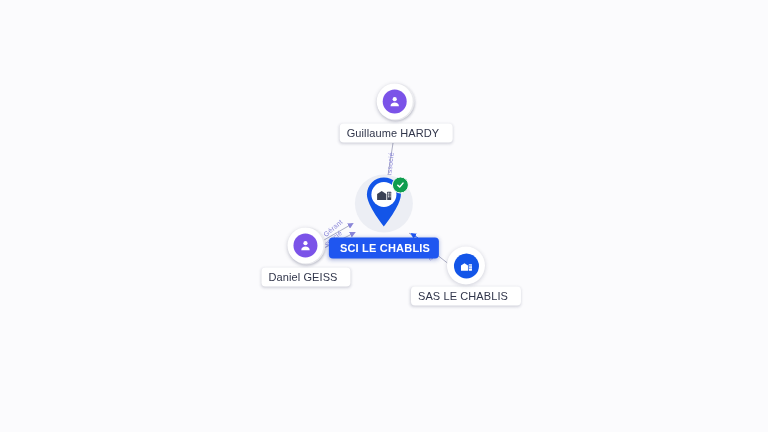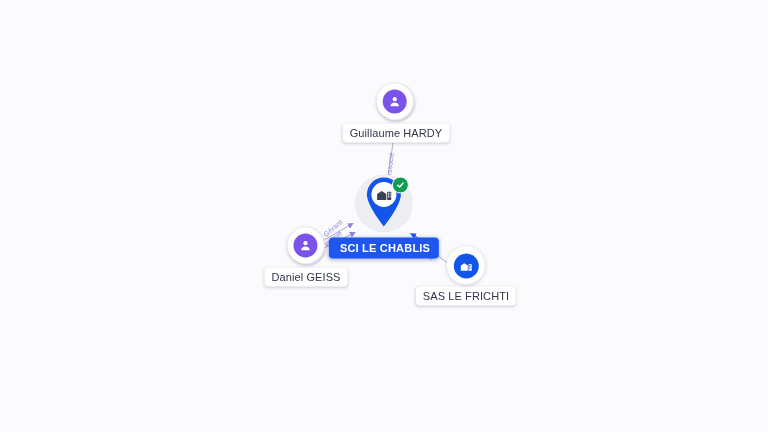--- a/index.html
+++ b/index.html
@@ -133,21 +133,21 @@
     align-items: center;
     justify-content: center;
     z-index: 4;
   }
 
   
   .node-label {
     margin-top: 2px;
     background: #ffffff;
     border-radius: 4px;
-    padding: 3px 7px 4px 7px;
+    padding: 3px 13px 4px 7px;
     font-size: 11px;
     color: #30354a;
     white-space: nowrap;
     box-shadow: 0 1px 3px rgba(40,45,80,.20);
     letter-spacing: .1px;
   }
   .node-label.selected {
     background: #1f56f0;
     color: #ffffff;
     font-weight: 700;
@@ -272,16 +272,16 @@
             <rect x="16.6" y="10.4" width="1.3" height="1.3"></rect>
             <rect x="18.6" y="10.4" width="1.3" height="1.3"></rect>
             <rect x="16.6" y="12.8" width="1.3" height="1.3"></rect>
             <rect x="18.6" y="12.8" width="1.3" height="1.3"></rect>
             <rect x="16.6" y="15.2" width="1.3" height="1.3"></rect>
             <rect x="18.6" y="15.2" width="1.3" height="1.3"></rect>
           </g>
         </svg>
       </div>
     </div>
-    <div class="node-label">SAS LE FRICHTI</div>
+    <div class="node-label">SAS LE CHABLIS</div>
   </div>
 
 </div>
 
 </body></html>

